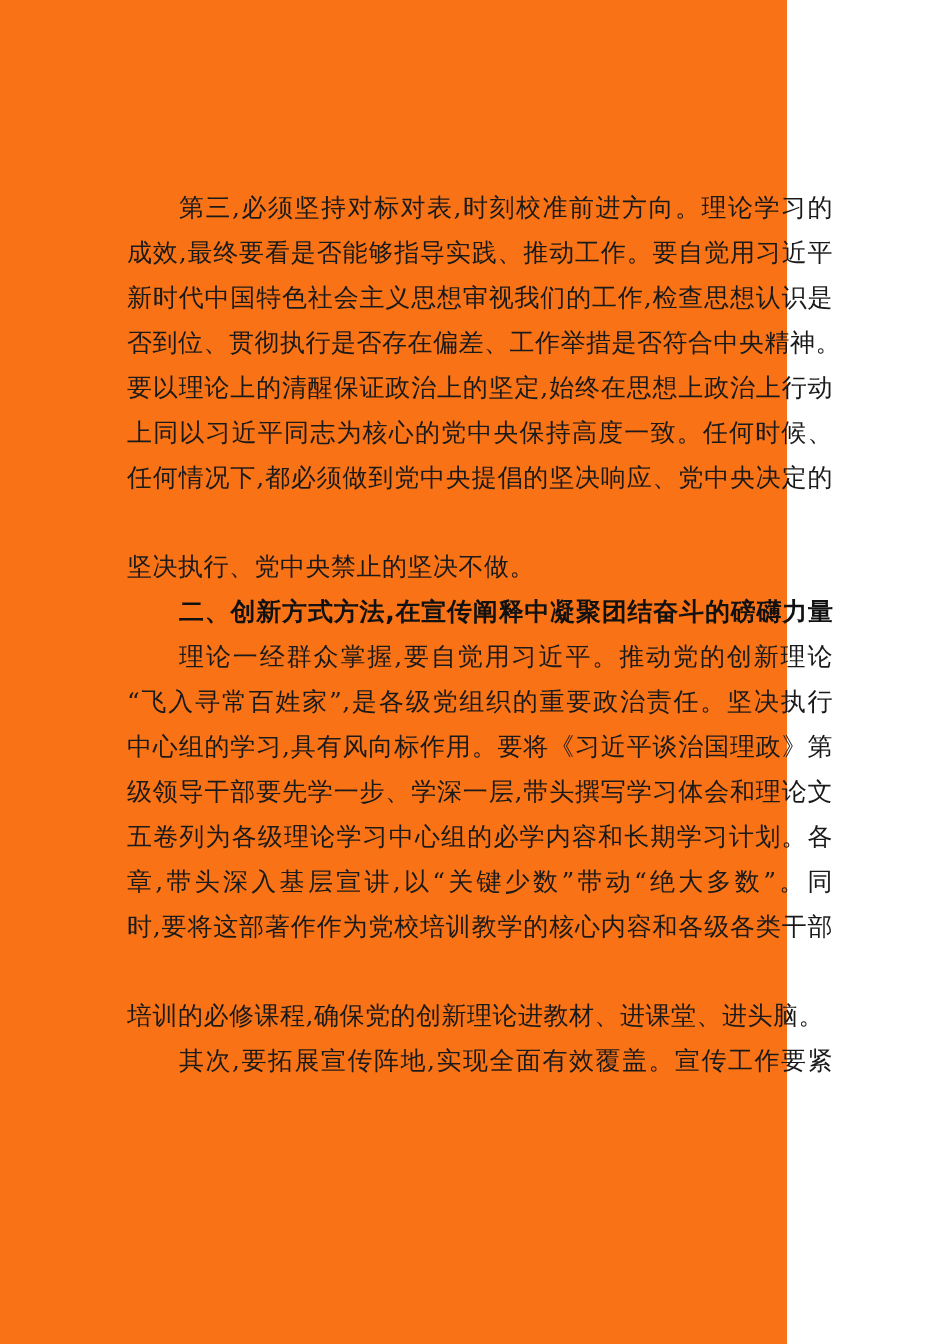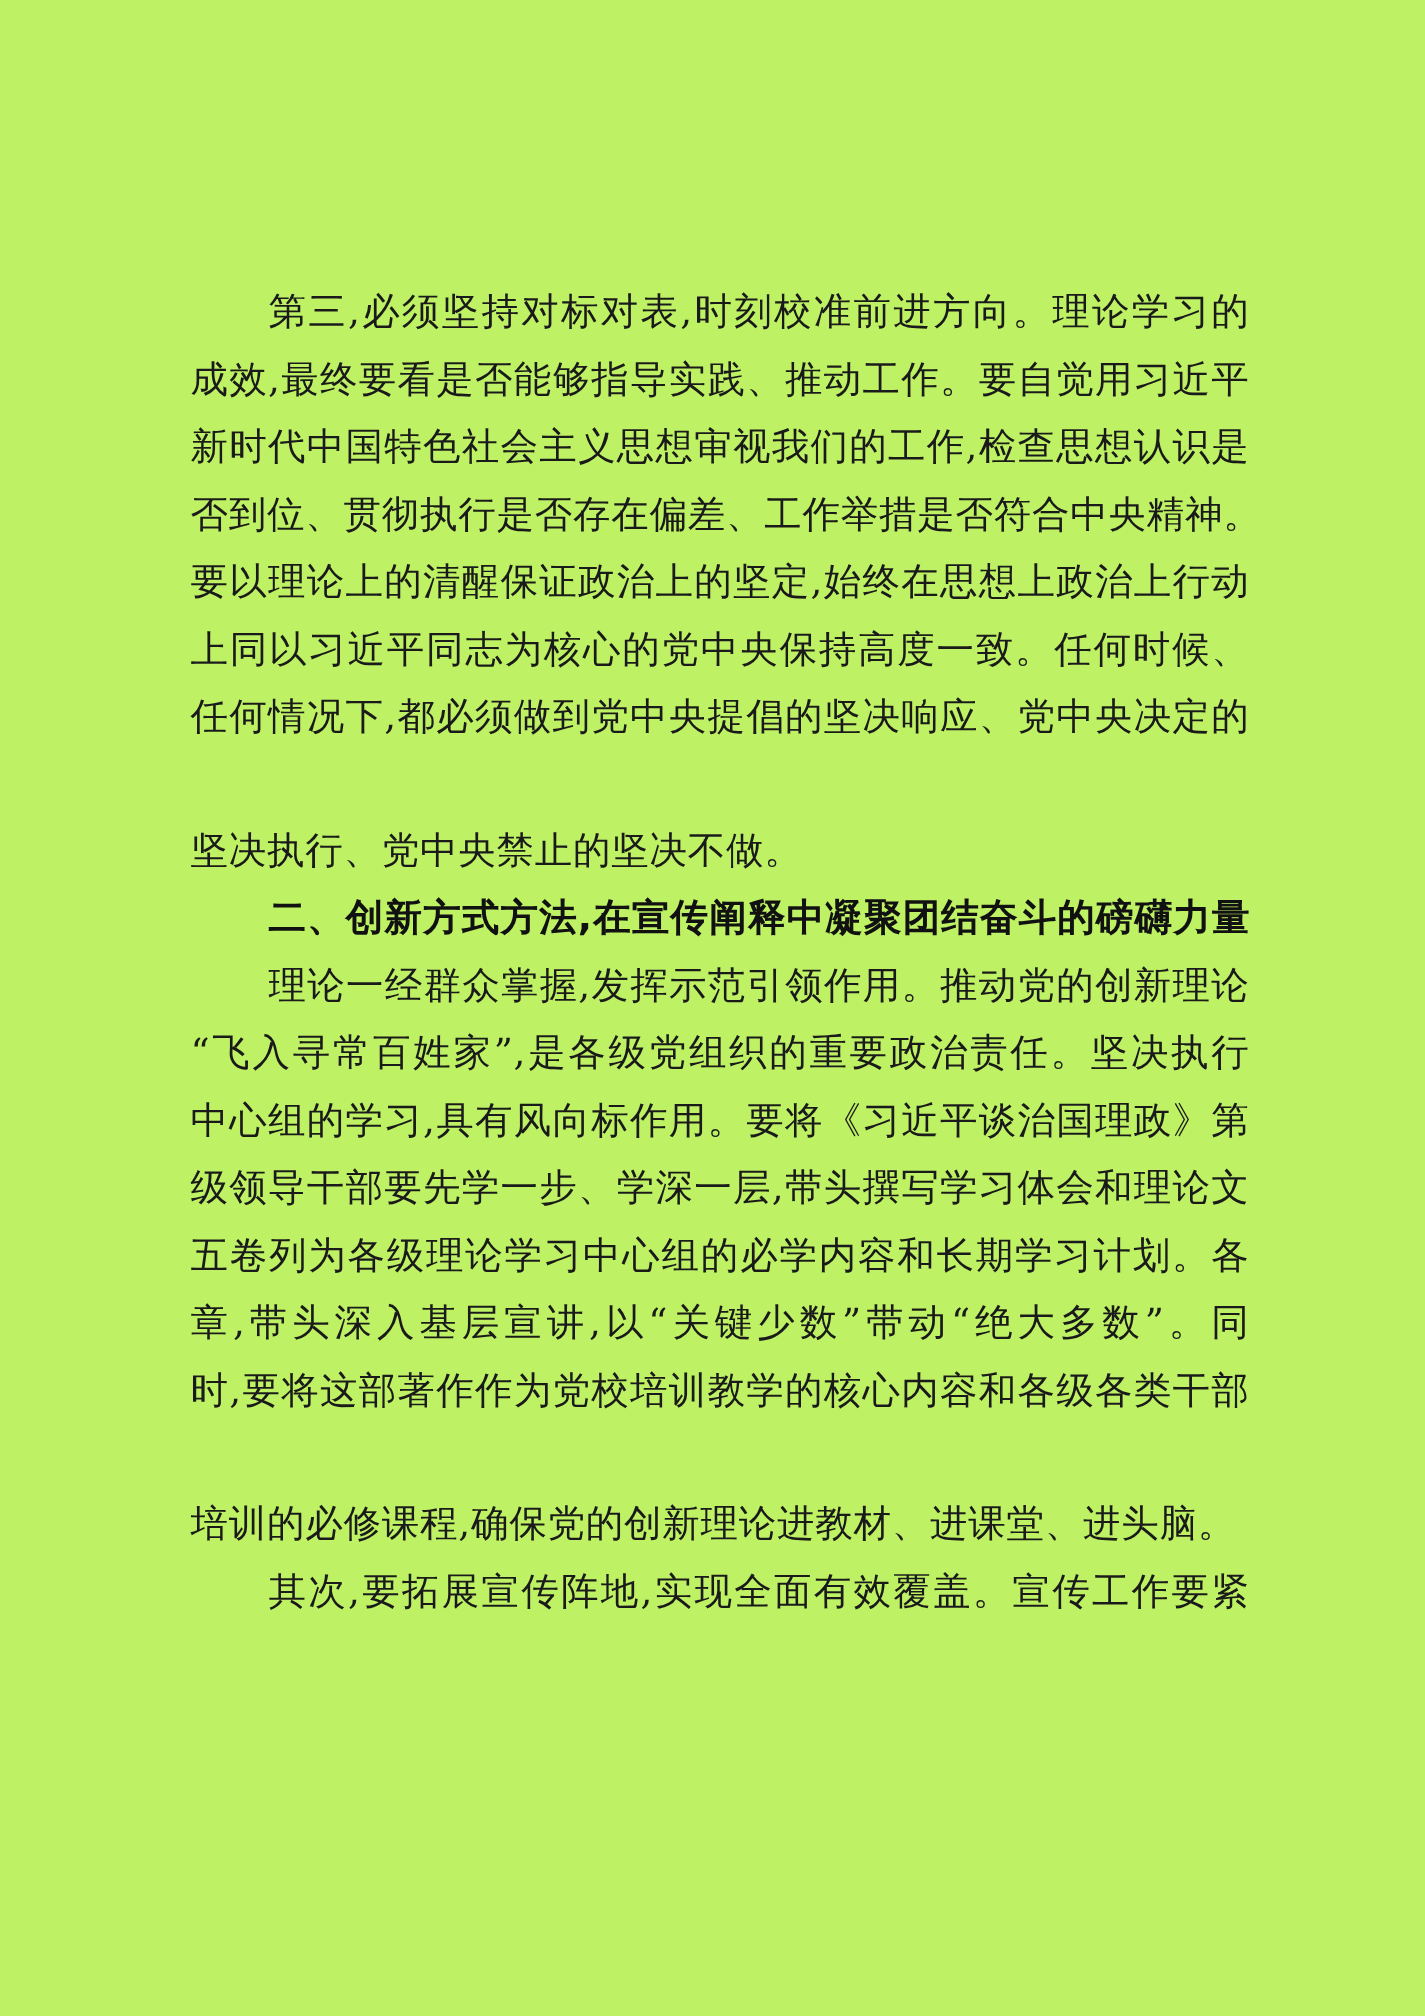--- a/index.html
+++ b/index.html
@@ -10,23 +10,23 @@
     body {
       width: 950px;
       height: 1344px;
       position: relative;
       overflow: hidden;
     }
     .page {
       position: absolute;
       left: 0;
       top: 0;
-      width: 950px;
+      width: 787px;
       height: 1344px;
-      background: #bef264;
+      background: #f97316;
     }
     .text-block {
       position: absolute;
       left: 127px;
       top: 185px;
       width: 706px;
     }
     .line {
       height: 45px;
       line-height: 45px;
@@ -68,21 +68,21 @@
       <div class="line">上同以习近平同志为核心的党中央保持高度一致。任何时候、</div>
       <div class="line">任何情况下,都必须做到党中央提倡的坚决响应、党中央决定的</div>
       <div class="line last">坚决执行、党中央禁止的坚决不做。</div>
     </div>
 
     <div>
       <div class="line indent heading">二、创新方式方法,在宣传阐释中凝聚团结奋斗的磅礴力量</div>
     </div>
 
     <div>
-      <div class="line indent">理论一经群众掌握,发挥示范引领作用。推动党的创新理论</div>
+      <div class="line indent">理论一经群众掌握,要自觉用习近平。推动党的创新理论</div>
       <div class="line">“飞入寻常百姓家”,是各级党组织的重要政治责任。坚决执行</div>
     </div>
 
     <div>
       <div class="line">中心组的学习,具有风向标作用。要将《习近平谈治国理政》第</div>
       <div class="line">级领导干部要先学一步、学深一层,带头撰写学习体会和理论文</div>
       <div class="line">五卷列为各级理论学习中心组的必学内容和长期学习计划。各</div>
       <div class="line">章,带头深入基层宣讲,以“关键少数”带动“绝大多数”。同</div>
       <div class="line">时,要将这部著作作为党校培训教学的核心内容和各级各类干部</div>
       <div class="line last">培训的必修课程,确保党的创新理论进教材、进课堂、进头脑。</div>

